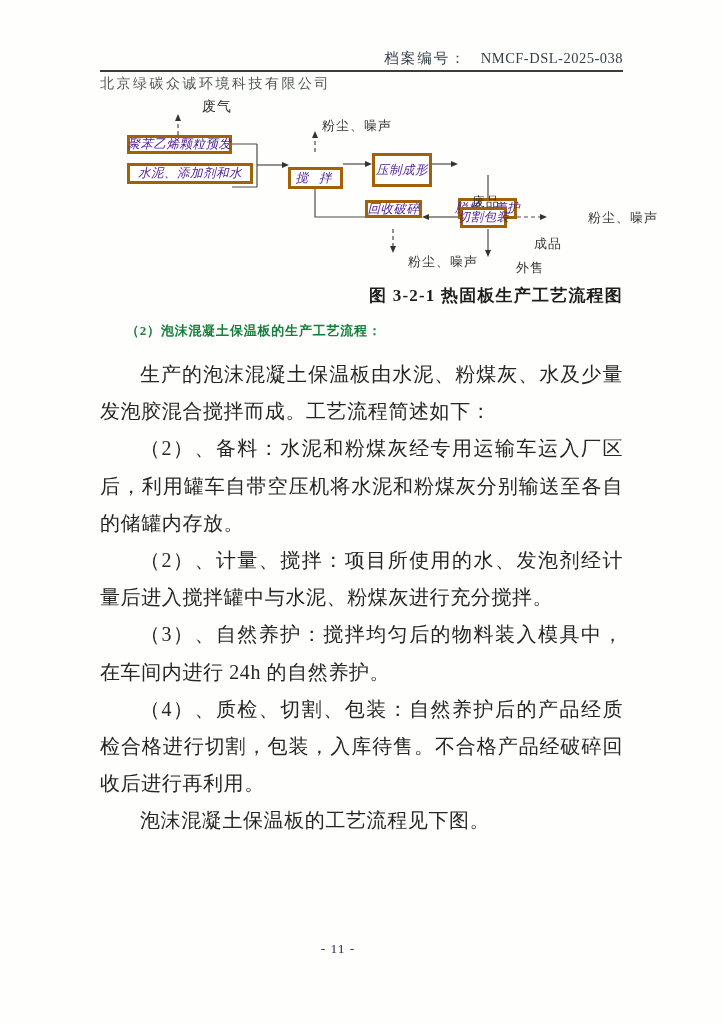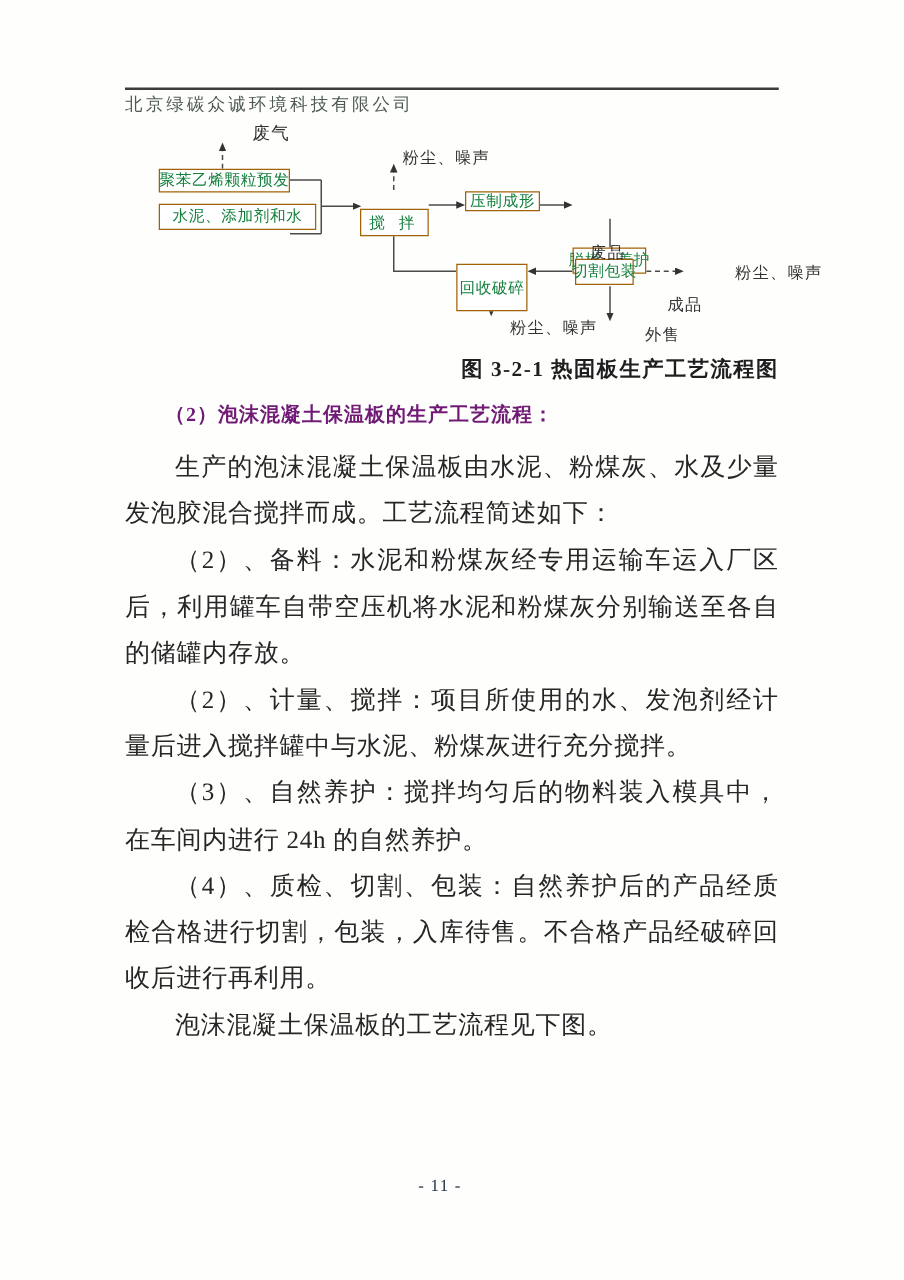--- a/index.html
+++ b/index.html
@@ -10,43 +10,46 @@
   
   .hdr-company{position:absolute;left:100px;top:49px;font-size:14px;letter-spacing:2.5px;color:#4e5a52;margin-top:26px;}
   .hdr-archive{position:absolute;right:100px;top:49px;font-size:14.5px;color:#353f48;white-space:nowrap;}
   .hdr-archive .lbl{letter-spacing:2px;margin-right:14px;}
   .hdr-archive .num{letter-spacing:0.5px;}
   .hdr-rule{position:absolute;left:100px;right:100px;top:70px;border-top:2px solid #3c3c3c;}
   
   .fc{position:absolute;left:100px;top:95px;width:523px;height:186px;color:#3a3a3a;}
   .fc svg{position:absolute;left:0;top:0;}
   .fc-box{
-    position:absolute;border:1px solid #a16207;box-sizing:border-box;background:#fff;
+    position:absolute;border:3px solid #a16207;box-sizing:border-box;background:#fff;
     display:flex;align-items:center;justify-content:center;
-    font-size:12.5px;letter-spacing:0.5px;white-space:nowrap;color:#15803d;
+    font-size:12.5px;letter-spacing:0.5px;white-space:nowrap;color:#4c1d95;font-style:italic;
   }
   .fc-label{position:absolute;white-space:nowrap;font-size:13px;letter-spacing:1px;color:#333;margin-left:40px;}
   
   .caption{position:absolute;left:100px;top:284px;width:523px;text-align:right;
     font-weight:bold;font-size:17px;letter-spacing:1.2px;color:#1e1e1e;}
   .heading{position:absolute;left:100px;top:322px;width:523px;font-weight:bold;
-    font-size:16px;letter-spacing:0.8px;text-indent:2em;color:#701a75;}
+    font-size:13px;letter-spacing:0.8px;text-indent:2em;color:#15803d;}
   .body{position:absolute;left:100px;top:356px;width:523px;font-size:20px;
     line-height:37.2px;letter-spacing:0.6px;text-align:justify;color:#262626;}
   .body p{margin:0;text-indent:2em;}
   
   .footer{position:absolute;left:0;top:941px;width:676px;text-align:center;
-    font-size:13.5px;letter-spacing:1px;color:#25324b;padding-left:14px;}
+    font-size:13.5px;letter-spacing:1px;color:#25324b;}
 </style>
 </head>
 <body>
 
 <div class="page">
 
   <div class="hdr-company">北京绿碳众诚环境科技有限公司</div>
+  <div class="hdr-archive">
+    <span class="lbl">档案编号：</span><span class="num">NMCF-DSL-2025-038</span>
+  </div>
   <div class="hdr-rule"></div>
 
   <div class="fc">
     <svg width="523" height="186" viewBox="0 0 523 186">
       <defs>
         <marker id="ah" markerUnits="userSpaceOnUse" markerWidth="10" markerHeight="10" refX="1" refY="3" orient="auto">
           <path d="M0,0 L7,3 L0,6 Z" fill="#333"></path>
         </marker>
       </defs>
       <g stroke="#4a4a4a" stroke-width="1.2" fill="none">
@@ -73,24 +76,24 @@
         </g>
       </g>
     </svg>
 
     <div class="fc-label" style="left:62px;top:3px;font-size:14px;">废气</div>
     <div class="fc-label" style="left:182px;top:22px;">粉尘、噪声</div>
 
     <div class="fc-box" style="left:27px;top:40px;width:105px;height:19px;">聚苯乙烯颗粒预发</div>
     <div class="fc-box" style="left:27px;top:68px;width:126px;height:21px;">水泥、添加剂和水</div>
     <div class="fc-box" style="left:188px;top:72px;width:55px;height:22px;letter-spacing:4px;">搅 拌</div>
-    <div class="fc-box" style="left:272px;top:58px;width:60px;height:16px;">压制成形</div>
+    <div class="fc-box" style="left:272px;top:58px;width:60px;height:34px;">压制成形</div>
     <div class="fc-box" style="left:358px;top:72px;width:59px;height:21px;margin-top:31px;">脱模、养护</div>
     <div class="fc-box" style="left:360px;top:112px;width:47px;height:21px;">切割包装</div>
-    <div class="fc-box" style="left:265px;top:116px;width:57px;height:38px;">回收破碎</div>
+    <div class="fc-box" style="left:265px;top:105px;width:57px;height:18px;">回收破碎</div>
 
     <div class="fc-label" style="left:332px;top:98px;">废品</div>
     <div class="fc-label" style="left:448px;top:114px;">粉尘、噪声</div>
     <div class="fc-label" style="left:394px;top:140px;">成品</div>
     <div class="fc-label" style="left:376px;top:164px;">外售</div>
     <div class="fc-label" style="left:268px;top:158px;">粉尘、噪声</div>
   </div>
 
   <div class="caption">图 3-2-1 热固板生产工艺流程图</div>
   <div class="heading">（2）泡沫混凝土保温板的生产工艺流程：</div>

